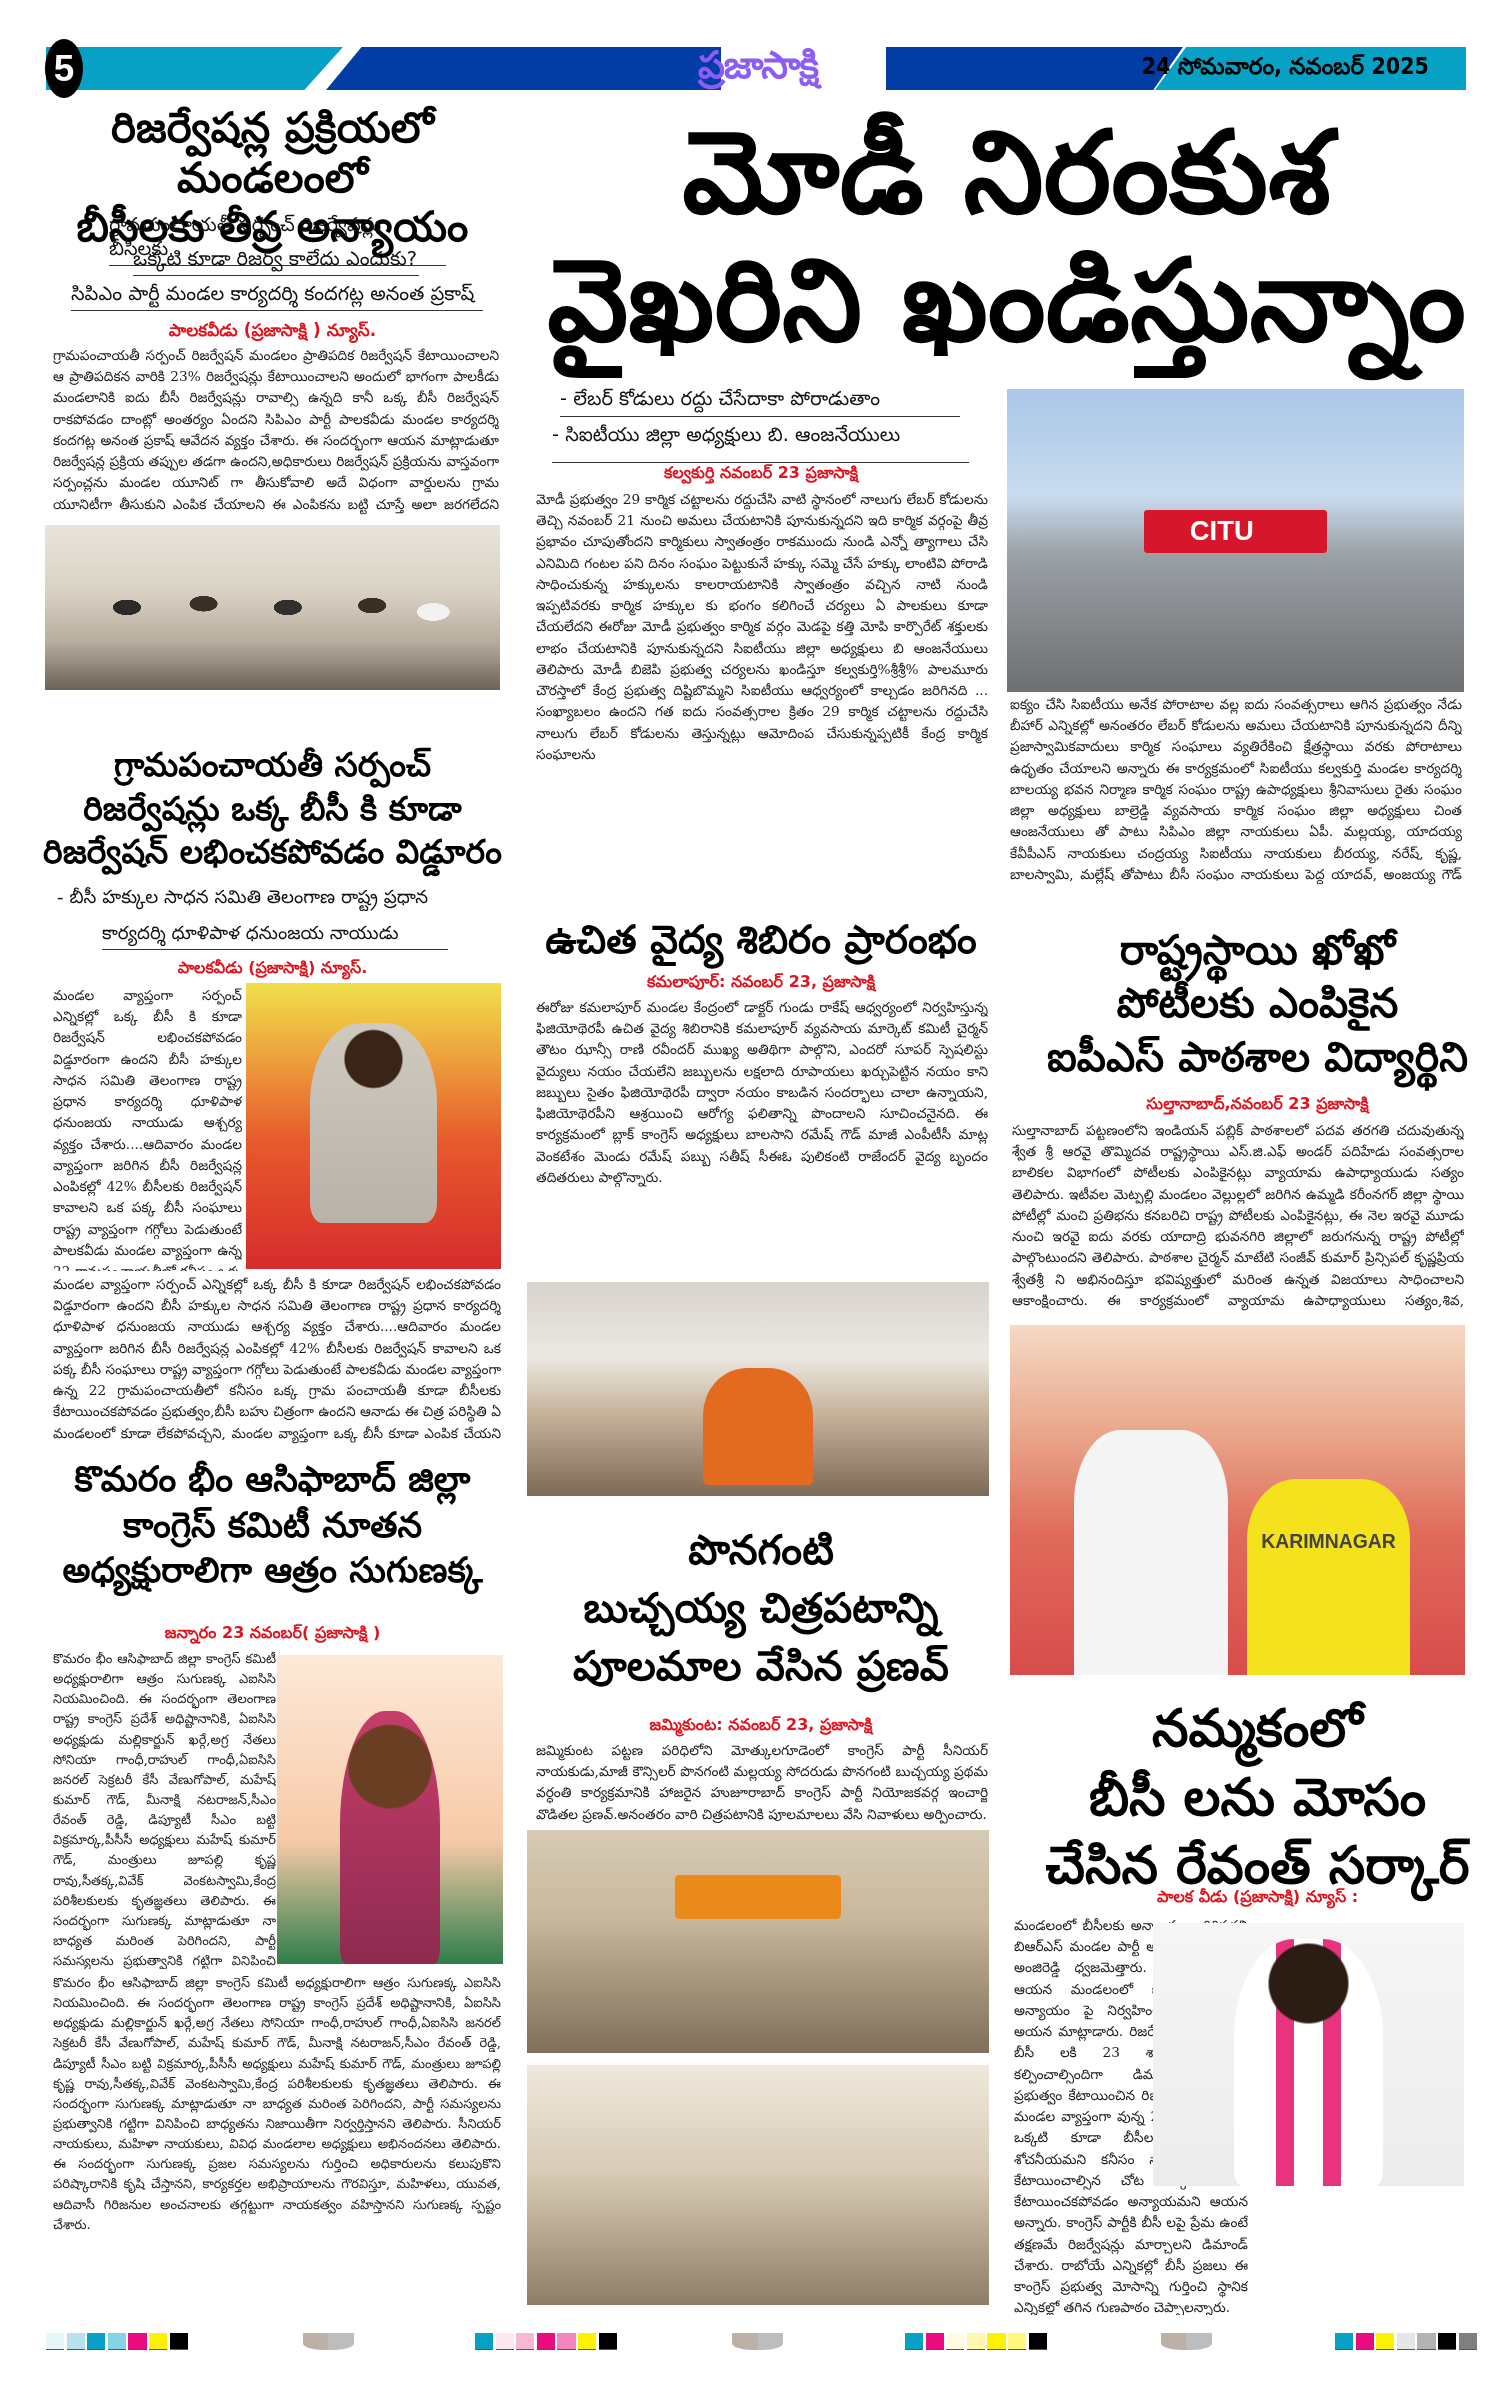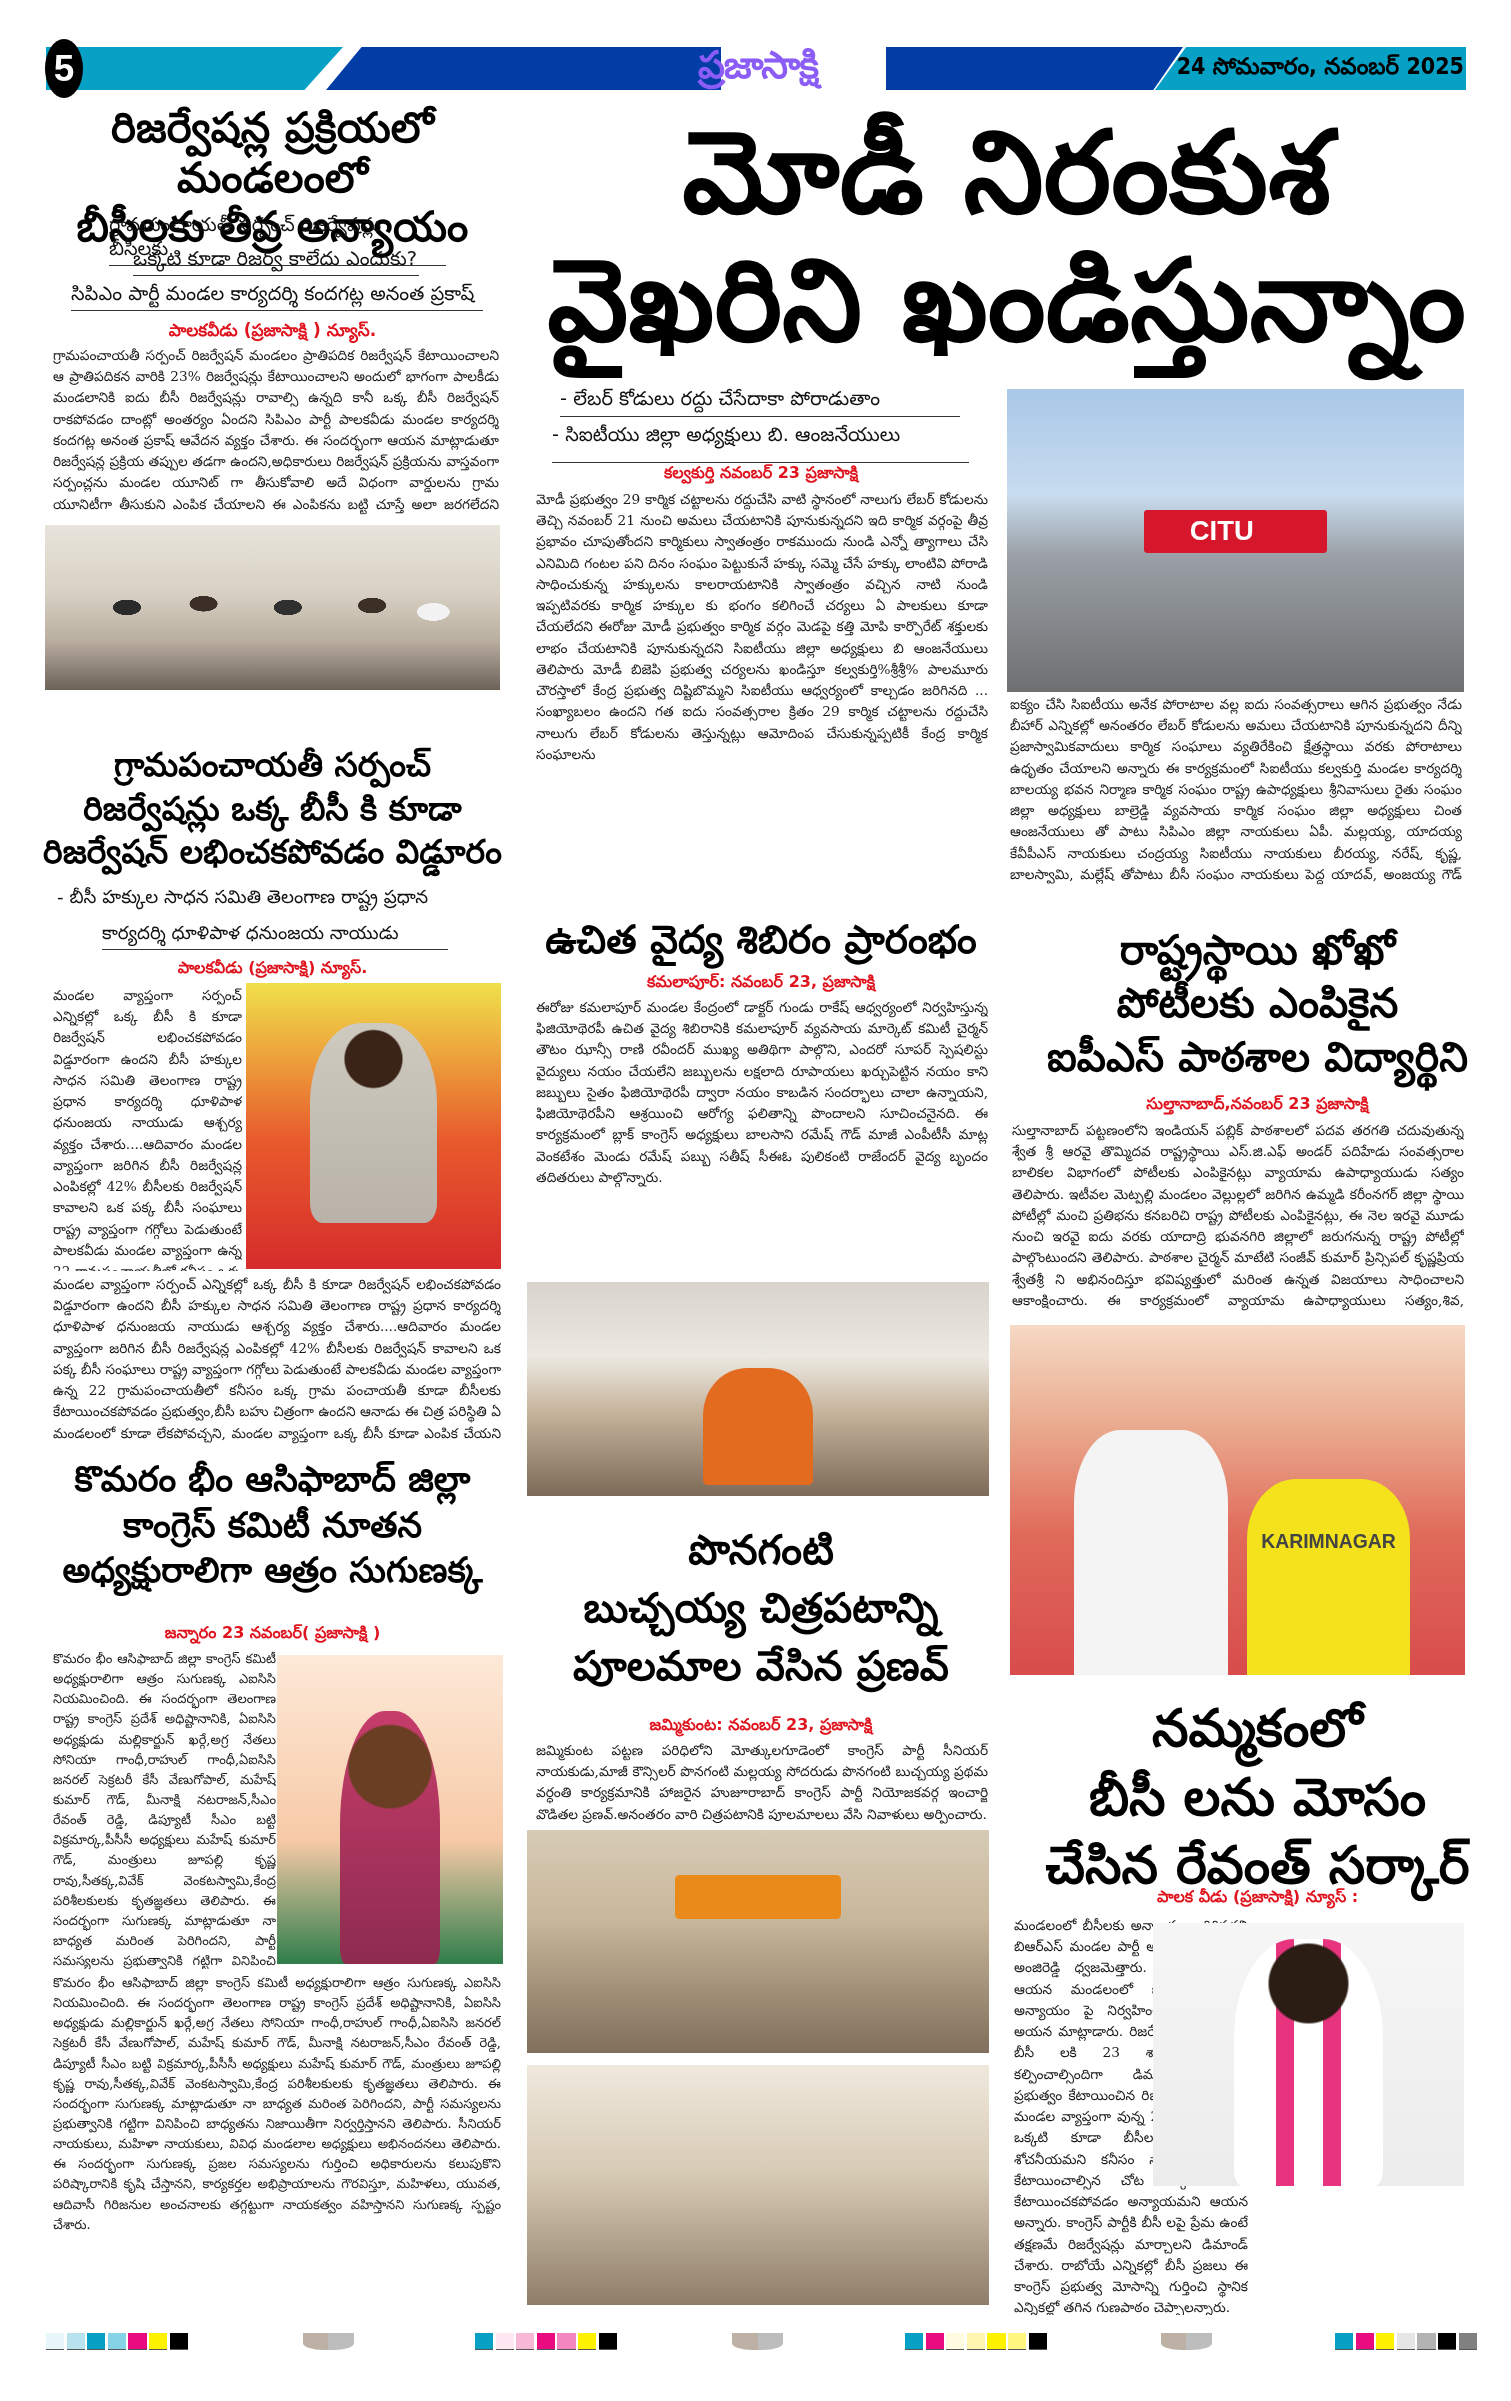--- a/index.html
+++ b/index.html
@@ -14,21 +14,21 @@
   .hdr .seg-b { position:absolute; left:280px; top:0; width:395px; height:43px; background:#023da6;
                clip-path: polygon(9% 0, 100% 0, 100% 100%, 0 100%); }
   .hdr .seg-c { position:absolute; left:840px; top:0; width:297px; height:43px; background:#023da6;
                clip-path: polygon(0 0, 100% 0, 90% 100%, 0 100%); }
   .hdr .seg-d { position:absolute; left:1109px; top:0; width:311px; height:43px; background:#08a1c6;
                clip-path: polygon(10% 0, 100% 0, 100% 100%, 0 100%); }
   .page-num { left: 45px; top: 39px; width: 38px; height: 59px; border-radius: 50%; background:#000;
               color:#fff; font: bold 37px "Liberation Sans", sans-serif; display:flex; align-items:center; justify-content:center; }
   .masthead { left: 675px; top: 38px; width: 166px; height: 63px; display:flex; align-items:center; justify-content:center;
               color:#8b5cf6; font: bold 38px "DejaVu Sans", sans-serif; letter-spacing: -1.1px; }
-  .dateline { left: 1155px; top: 50px; width: 309px; height: 37px; display:flex; align-items:center; justify-content:flex-end;
+  .dateline { left: 1120px; top: 50px; width: 309px; height: 37px; display:flex; align-items:center; justify-content:flex-end;
               font: bold 23px "DejaVu Sans Condensed", "DejaVu Sans", sans-serif; color:#000; }
 
   
   .hl { font-weight: bold; color:#000; text-align:center; line-height:1.18; }
   .sub { text-align:left; color:#111; line-height:1.25; }
   .rule { border-bottom: 1.7px solid #333; }
   .dl { color:#e0141e; font-weight:bold; text-align:center; }
   .body { color:#1a1a1a; font-size: 14.3px; line-height: 1.55; text-align: justify; font-family: "DejaVu Serif", "Liberation Serif", serif; }
   .photo { overflow:hidden; }
 

